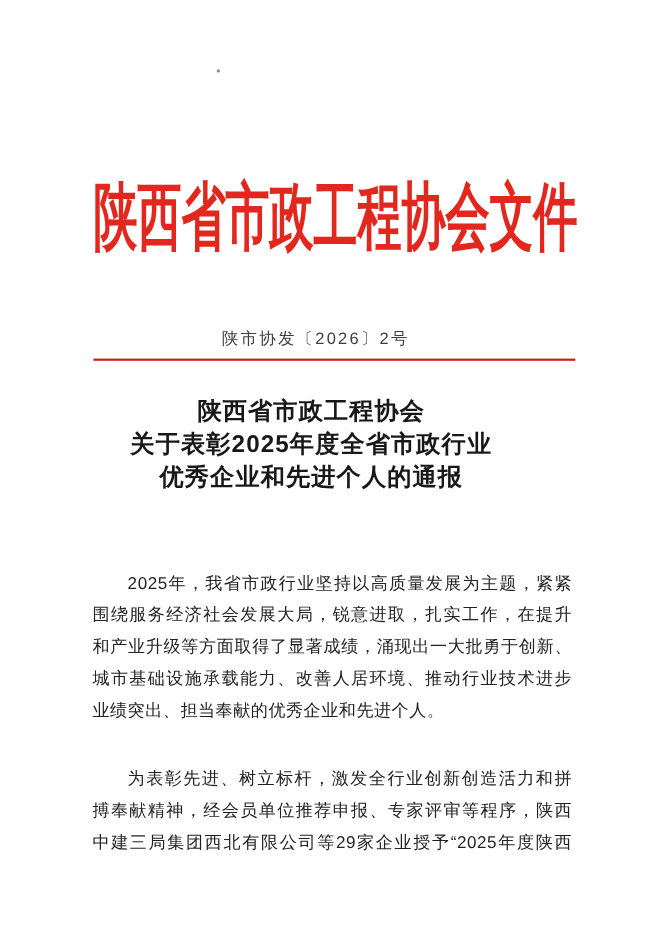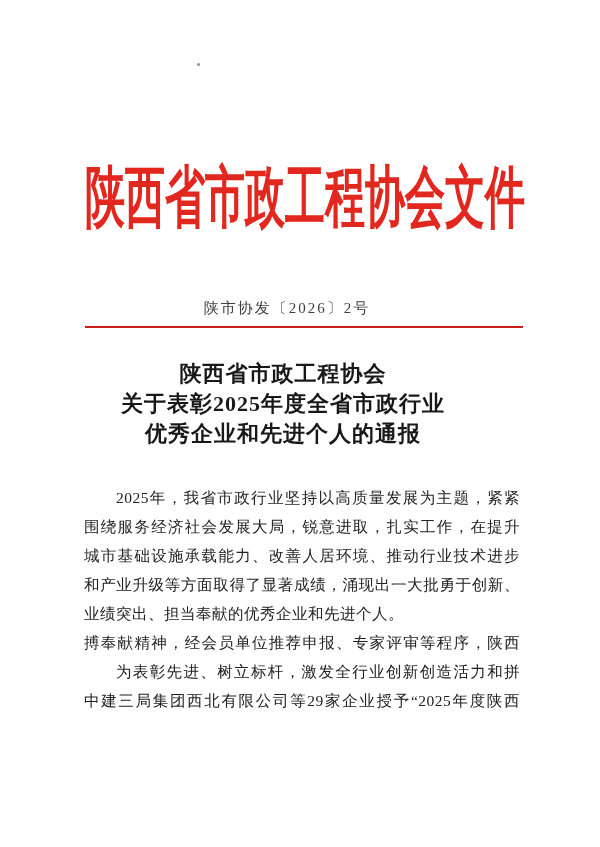--- a/index.html
+++ b/index.html
@@ -6,21 +6,21 @@
     margin: 0;
     padding: 0;
     background: #ffffff;
   }
   .page {
     position: relative;
     width: 600px;
     height: 847px;
     background: #ffffff;
     overflow: hidden;
-    font-family: Liberation Serif, serif;
+    font-family: Liberation Sans, sans-serif;
   }
   .speck {
     position: absolute;
     left: 197px;
     top: 63px;
     width: 3px;
     height: 3px;
     border-radius: 50%;
     background: #8f8f8f;
   }
@@ -81,20 +81,21 @@
   .line {
     text-align: left;
     white-space: normal;
   }
   .line.full {
     text-align: justify;
     text-align-last: justify;
   }
   .line.indent {
     text-indent: 32px;
+    margin-top: 33px;
   }
   .salutation {
     letter-spacing: 1.5px;
   }
 </style>
 </head>
 <body>
 
 <div class="page">
 
@@ -109,22 +110,22 @@
   <div class="doc-title">
     <div class="title-line">陕西省市政工程协会</div>
     <div class="title-line">关于表彰2025年度全省市政行业</div>
     <div class="title-line">优秀企业和先进个人的通报</div>
   </div>
 
   <div class="body-block">
 
     <div class="line full indent">2025年，我省市政行业坚持以高质量发展为主题，紧紧</div>
     <div class="line full">围绕服务经济社会发展大局，锐意进取，扎实工作，在提升</div>
+    <div class="line full">和产业升级等方面取得了显著成绩，涌现出一大批勇于创新、</div>
     <div class="line full">城市基础设施承载能力、改善人居环境、推动行业技术进步</div>
-    <div class="line full">和产业升级等方面取得了显著成绩，涌现出一大批勇于创新、</div>
     <div class="line">业绩突出、担当奉献的优秀企业和先进个人。</div>
 
+    <div class="line full indent">为表彰先进、树立标杆，激发全行业创新创造活力和拼</div>
     <div class="line full">搏奉献精神，经会员单位推荐申报、专家评审等程序，陕西</div>
-    <div class="line full indent">为表彰先进、树立标杆，激发全行业创新创造活力和拼</div>
     <div class="line full">中建三局集团西北有限公司等29家企业授予“2025年度陕西</div>
   </div>
 
 </div>
 
 </body></html>

